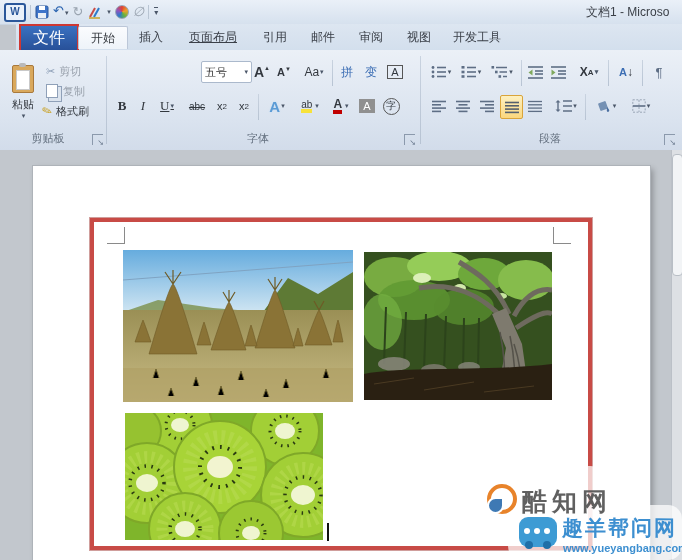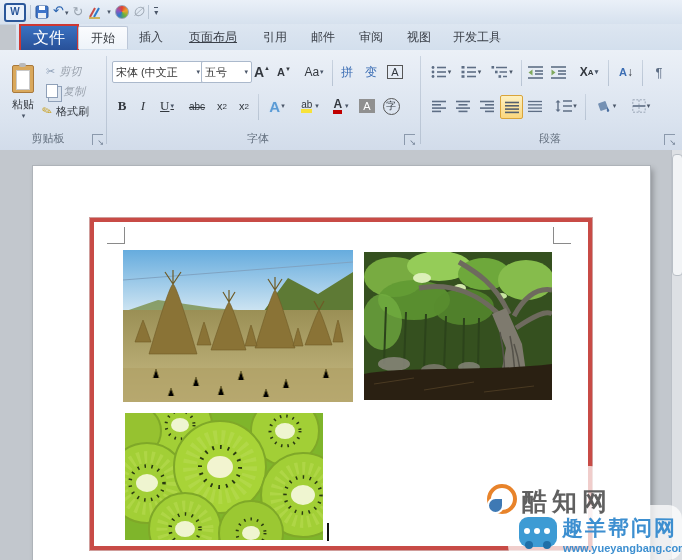--- a/index.html
+++ b/index.html
@@ -31,21 +31,21 @@
   .vsep.small{top:10px;height:26px;}
   .grouplabel{position:absolute;top:81px;font-size:11px;color:#64707F;text-align:center;}
   .launcher{position:absolute;top:84px;width:10px;height:10px;border-left:1px solid #8B99AC;border-top:1px solid #8B99AC;}
   .launcher span{position:absolute;right:-1px;bottom:-2px;font-size:8px;color:#6B7A8E;line-height:8px;}
   .rbtn{position:absolute;display:flex;align-items:center;justify-content:center;color:#33383F;}
   .combo{position:absolute;height:20px;background:#FFFFFF;border:1px solid #ABB9CC;border-radius:2px;font-size:11px;color:#333;display:flex;align-items:center;padding:0 3px;white-space:nowrap;overflow:hidden;}
   .combo .dd{margin-left:auto;}
   .serifB{font-family:"Liberation Serif",serif;font-weight:bold;font-size:13px;}
   .serifI{font-family:"Liberation Serif",serif;font-style:italic;font-size:13px;}
   .serifU{font-family:"Liberation Serif",serif;font-size:13px;text-decoration:underline;}
-  .grayedtxt{color:#99A1AC;font-style:italic;}
+  .grayedtxt{color:#99A1AC;}
   .smalllbl{font-size:11px;}
   .underbar{position:absolute;left:2px;right:2px;bottom:1px;height:4px;}
   .sel-orange{background:linear-gradient(#FDF0C0,#FBD77E);border:1px solid #D9A43B;border-radius:2px;}
 
   
   .clipboard-ic{width:20px;height:26px;background:#D9A85C;border:1px solid #A9793C;border-radius:2px;position:relative;}
   .clipboard-ic:before{content:"";position:absolute;left:3px;top:4px;width:12px;height:18px;background:#FFFFFF;border:1px solid #C9C9C9;}
   .clipboard-ic:after{content:"";position:absolute;left:6px;top:-3px;width:7px;height:4px;background:#B9B9B9;border-radius:2px;}
   .copy-ic{width:10px;height:12px;border:1px solid #8FA0B8;background:#FFF;box-shadow:3px 3px 0 #DCE4EE,3px 3px 0 1px #8FA0B8;}
   .brush-ic{color:#C9A227;font-size:12px;transform:rotate(-20deg);}
@@ -97,20 +97,21 @@
         <path d="M7,12 L12,3" stroke="#2D7AC9" stroke-width="2"></path>
         <path d="M2,13 L13,13" stroke="#C9A227" stroke-width="1.5"></path>
       </svg>
     </span>
     <span class="dd">▾</span>
     <span class="colorwheel"></span>
     <span class="qbtn gray" style="font-style:italic;">∅</span>
     <span class="qat-sep"></span>
     <span class="dd" style="font-size:8px;border-top:1px solid #4A5668;">▾</span>
   </div>
+  <div class="abs" id="window-title">文档1 - Microso</div>
 </div>
 
 <div class="abs" id="tabrow">
   <div class="abs" id="file-tab-annotation">
     <div class="ctr" id="file-tab">文件</div>
   </div>
   <div class="tab active" style="left:62px;width:48px;">开始</div>
   <div class="tab" style="left:112px;width:46px;">插入</div>
   <div class="tab" style="left:160px;width:74px;text-decoration:underline;">页面布局</div>
   <div class="tab" style="left:236px;width:46px;">引用</div>
@@ -138,24 +139,20 @@
   <div class="rbtn" style="left:42px;top:53px;height:16px;gap:4px;">
     <span class="brush-ic">✎</span>
     <span class="smalllbl">格式刷</span>
   </div>
   <div class="grouplabel" style="left:0px;width:96px;">剪贴板</div>
   <div class="launcher" style="left:92px;">
       <span>↘</span>
     </div>
   <div class="vsep" style="left:106px;"></div>
 
-  <div class="combo" style="left:112px;top:11px;width:84px;">
-    <span>宋体 (中文正</span>
-      <span class="dd">▾</span>
-  </div>
   <div class="combo" style="left:201px;top:11px;width:43px;">
     <span>五号</span>
       <span class="dd">▾</span>
   </div>
   <div class="rbtn" style="left:252px;top:11px;width:20px;height:22px;font-size:14px;font-weight:bold;">
     <span>A</span>
       <span style="font-size:6px;margin-bottom:8px;">▲</span>
   </div>
   <div class="rbtn" style="left:274px;top:11px;width:20px;height:22px;font-size:11px;font-weight:bold;">
     <span>A</span>

